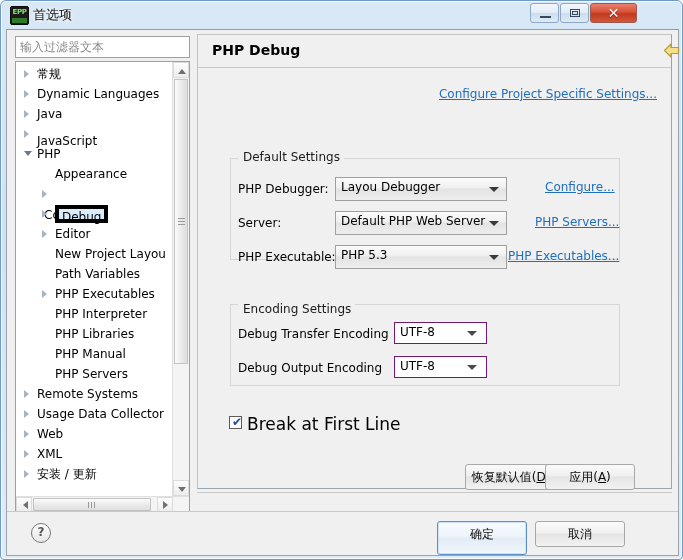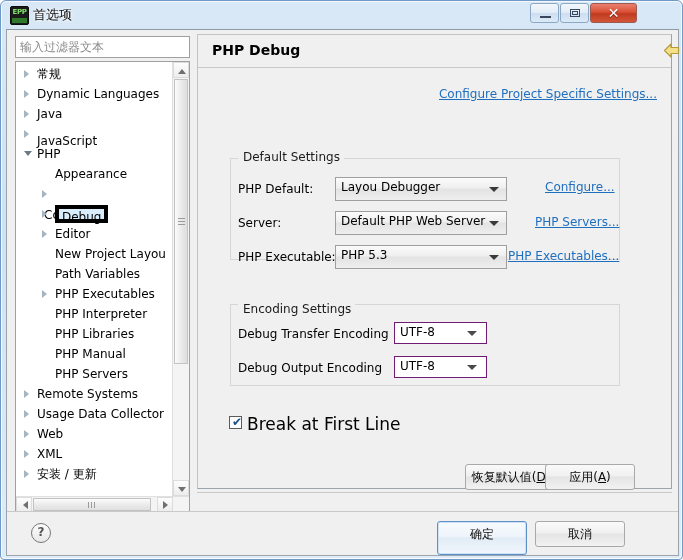--- a/index.html
+++ b/index.html
@@ -685,21 +685,21 @@
       <div id="content-area">
 
         <div id="proj-link">Configure Project Specific Settings...</div>
 
         <div class="groupbox" style="left:32px; top:89px; width:390px; height:102px;">
           <div class="gb-top-left" style="width:8px;"></div>
           <div class="gb-top-right" style="width:286px;"></div>
           <div class="gb-title" style="left:8px;">Default Settings</div>
         </div>
 
-        <div class="field-label" style="left:40px; top:113px;">PHP Default:</div>
+        <div class="field-label" style="left:40px; top:113px;">PHP Debugger:</div>
         <div class="combo3d" style="left:137px; top:108px; width:172px; height:24px;">
           <div class="ctext">Layou Debugger</div>
           <div class="carrow"></div>
         </div>
         <div class="side-link" style="left:347px; top:111px;">Configure...</div>
 
         <div class="field-label" style="left:40px; top:147px;">Server:</div>
         <div class="combo3d" style="left:137px; top:142px; width:172px; height:24px;">
           <div class="ctext">Default PHP Web Server</div>
           <div class="carrow"></div>

